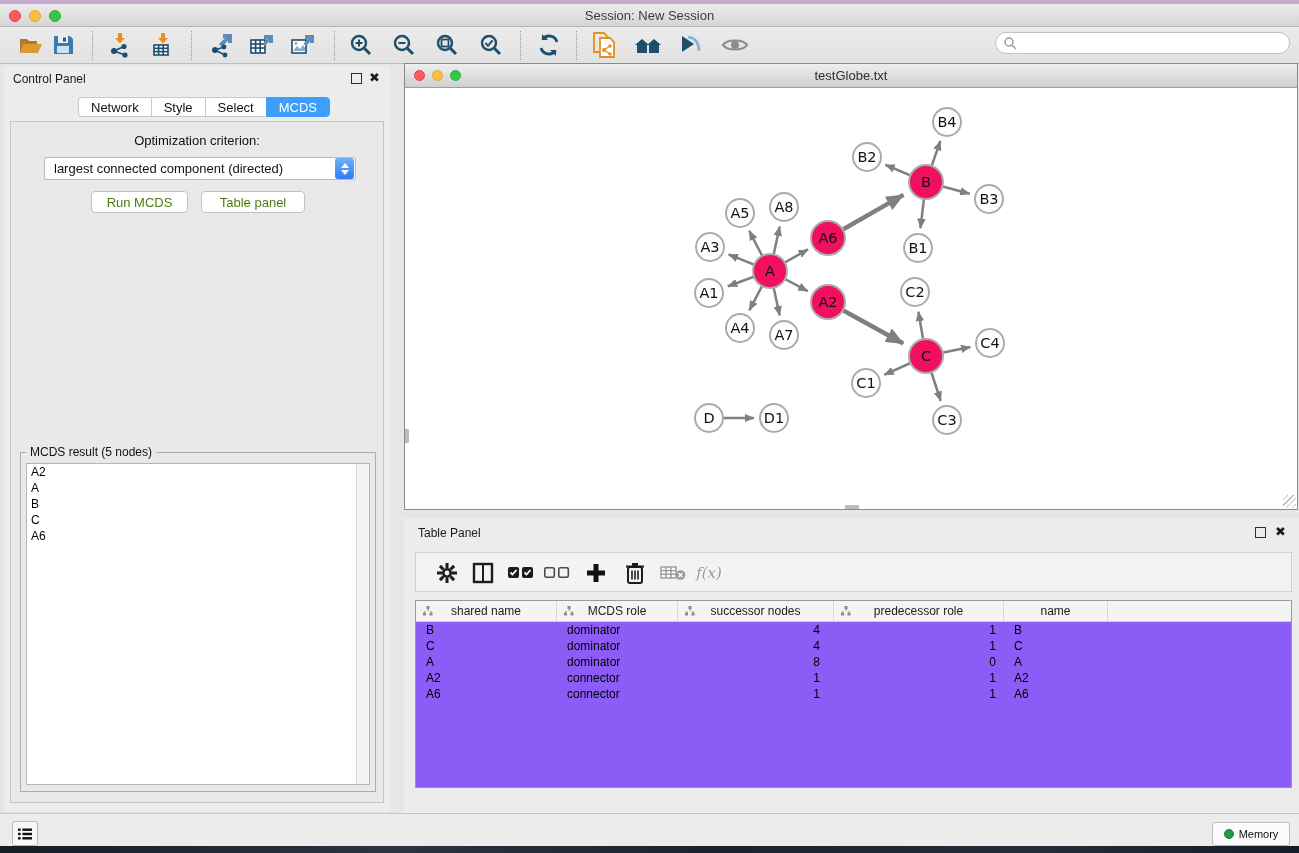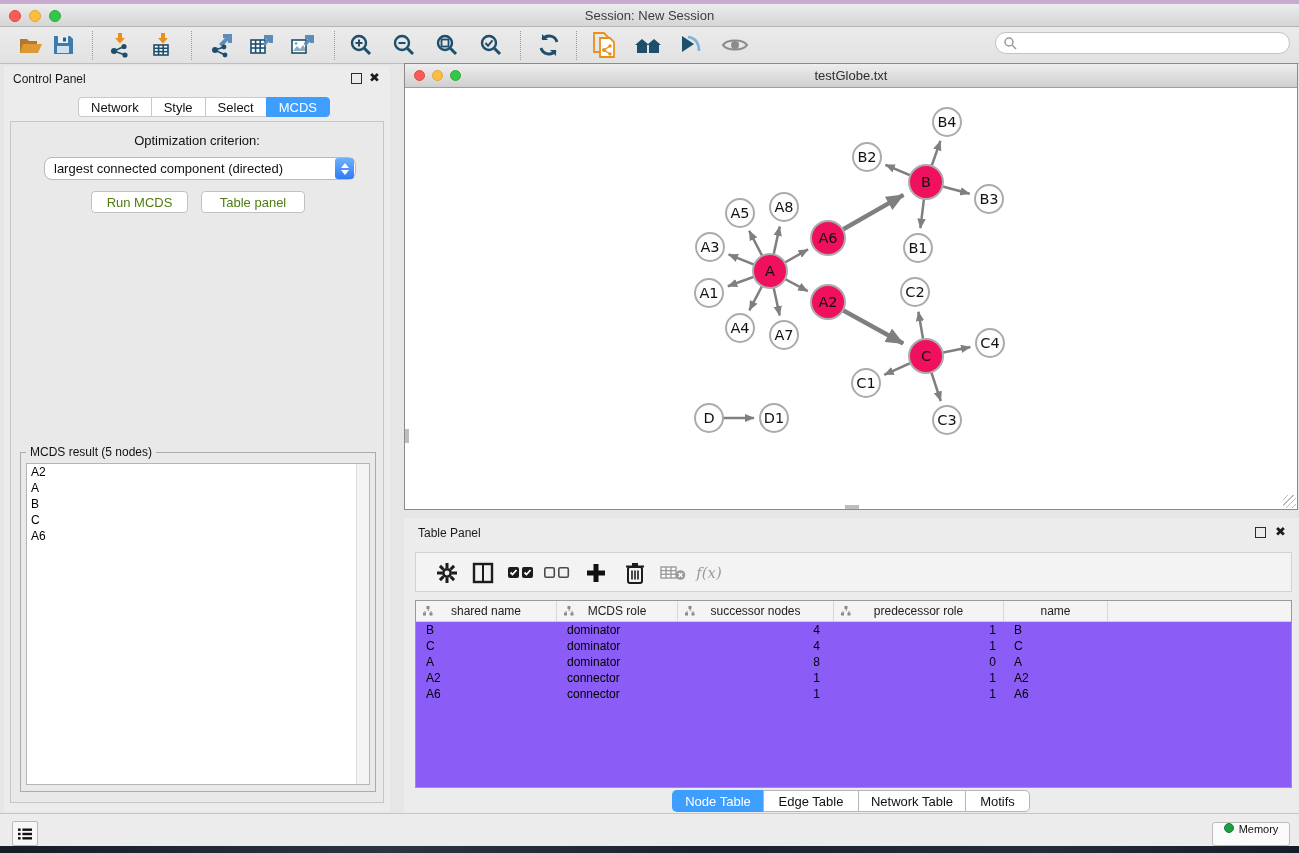--- a/index.html
+++ b/index.html
@@ -41,21 +41,21 @@
   .cp-tabs { position:absolute; left:74px; top:31px; display:flex; }
   .cp-tab { height:20px; padding:2px 12px 0; font-size:13px; color:#111; background:#fff;
     border:1px solid #C9C9C9; border-right:none; text-align:center; }
   .cp-tab:first-child { border-radius:4px 0 0 4px; }
   .cp-tab:last-child { border-right:1px solid #C9C9C9; border-radius:0 4px 4px 0; }
   .cp-tab.active { background:#3E9EFD; border-color:#3E9EFD; color:#fff; }
   .cp-content { position:absolute; left:6px; top:55px; width:374px; height:682px;
     background:#E9E9E9; border:1px solid #C6C6C6; }
   .opt-label { position:absolute; left:0; right:0; top:11px; text-align:center; font-size:13px; color:#111; }
   .dropdown { position:absolute; left:33px; top:35px; width:312px; height:23px; background:#fff;
-    border:1px solid #B9B9B9; border-radius:8px; display:flex; align-items:center; }
+    border:1px solid #B9B9B9; border-radius:2px; display:flex; align-items:center; }
   .dropdown .dd-text { flex:1; font-size:13px; color:#111; padding-left:9px; white-space:nowrap; overflow:hidden; }
   .dd-stepper { width:19px; height:21px; border-radius:3px; margin-right:1px;
     background:linear-gradient(#6FB1FB,#2E7BF6); display:flex; flex-direction:column; align-items:center; justify-content:center; gap:2px; }
   .dd-stepper .tri-up { width:0; height:0; border-left:4px solid transparent; border-right:4px solid transparent; border-bottom:5px solid #fff; }
   .dd-stepper .tri-dn { width:0; height:0; border-left:4px solid transparent; border-right:4px solid transparent; border-top:5px solid #fff; }
   .cp-btn { position:absolute; top:69px; height:22px; background:#fff; border:1px solid #C2C2C2;
     border-radius:4px; font-size:13px; color:#4d7c0f; font-family:inherit; }
   .btn-run { left:80px; width:97px; }
   .btn-close { left:190px; width:104px; }
   .result-group { position:absolute; left:9px; top:330px; width:356px; height:340px;
@@ -99,21 +99,21 @@
   .tp-tab:first-child { border-radius:5px 0 0 5px; }
   .tp-tab:last-child { border-right:1px solid #B5B5B5; border-radius:0 5px 5px 0; }
   .tp-tab.active { background:#3E9EFD; color:#fff; border-color:#3E9EFD; }
 
   
   .status-bar { position:absolute; left:0; top:813px; width:100%; height:33px;
     background:#ECECEC; border-top:1px solid #C6C6C6; }
   .list-btn { position:absolute; left:12px; top:7px; width:26px; height:25px; background:#F7F7F7;
     border:1px solid #B9B9B9; border-radius:2px; display:flex; align-items:center; justify-content:center; }
   .memory-btn { position:absolute; right:9px; top:8px; width:78px; height:24px; background:#FBFBFB;
-    border:1px solid #BDBDBD; border-radius:3px; display:flex; justify-content:center; gap:5px; font-size:11px; color:#111; }
+    border:1px solid #BDBDBD; border-radius:3px; display:flex; align-items:center; justify-content:center; gap:5px; font-size:11px; color:#111; }
   .mem-dot { width:10px; height:10px; border-radius:50%; background:#1E9E40; border:1px solid #15803a; }
 </style>
 </head>
 <body>
 
 <div class="desktop-top"></div>
 <div class="desktop-bottom"></div>
 
 <div class="titlebar">
   <div class="lights">
@@ -590,26 +590,20 @@
         </div>
         <div class="trow">
           <div class="td" style="width: 141px; padding: 0px 0px 0px 10px;">A6</div>
           <div class="td" style="width: 121px; padding: 0px 0px 0px 10px;">connector</div>
           <div class="td num" style="width: 156px; padding: 0px 14px 0px 0px;">1</div>
           <div class="td num" style="width: 170px; padding: 0px 8px 0px 0px;">1</div>
           <div class="td" style="width: 104px; padding: 0px 0px 0px 10px;">A6</div>
         </div>
       </div>
   </div>
-  <div class="tp-tabs">
-      <div class="tp-tab active" style="width: 91px;">Node Table</div>
-      <div class="tp-tab" style="width: 95px;">Edge Table</div>
-      <div class="tp-tab" style="width: 107px;">Network Table</div>
-      <div class="tp-tab" style="width: 65px;">Motifs</div>
-    </div>
 </div>
 
 <div class="status-bar">
   <div class="list-btn">
     <svg width="16" height="16" viewBox="0 0 16 16">
         <g fill="#111">
           <rect x="1" y="2.5" width="2.6" height="2.4"></rect>
           <rect x="5.4" y="2.5" width="9.6" height="2.4"></rect>
           <rect x="1" y="6.8" width="2.6" height="2.4"></rect>
           <rect x="5.4" y="6.8" width="9.6" height="2.4"></rect>

